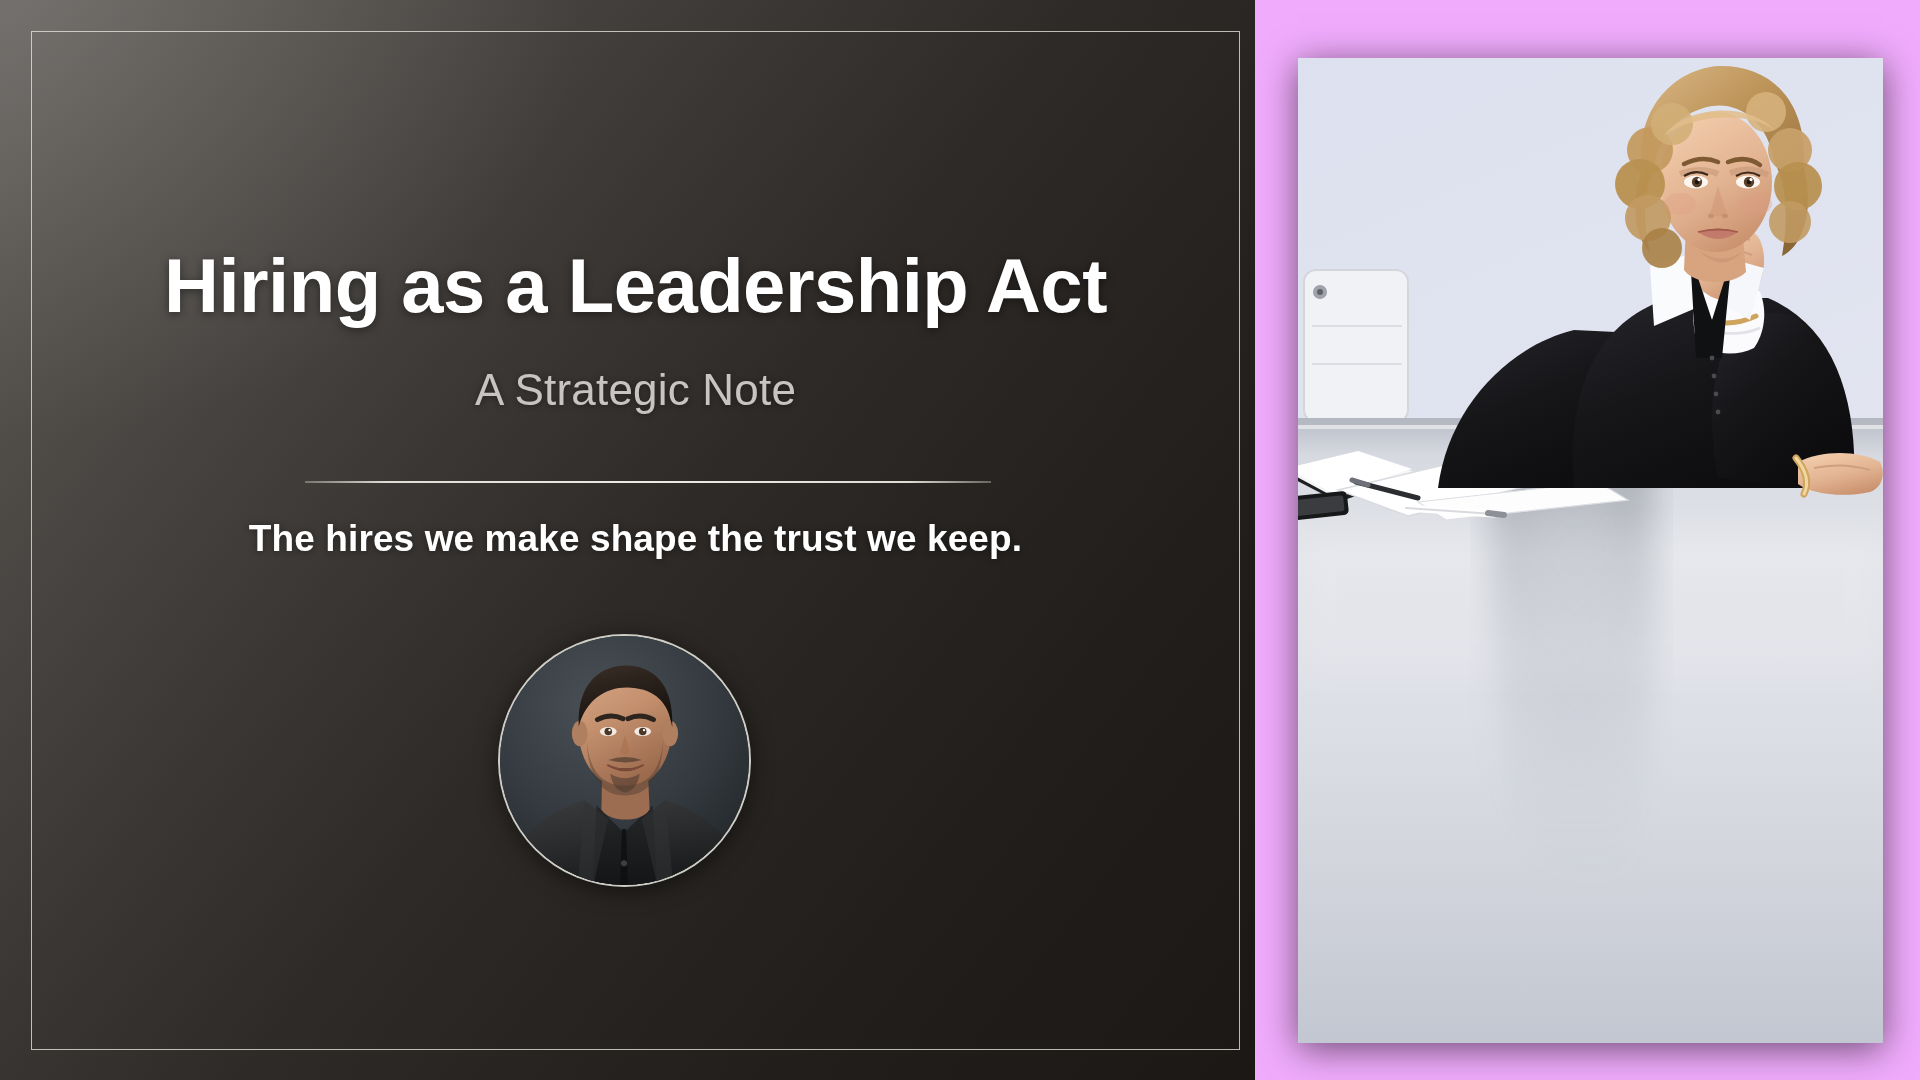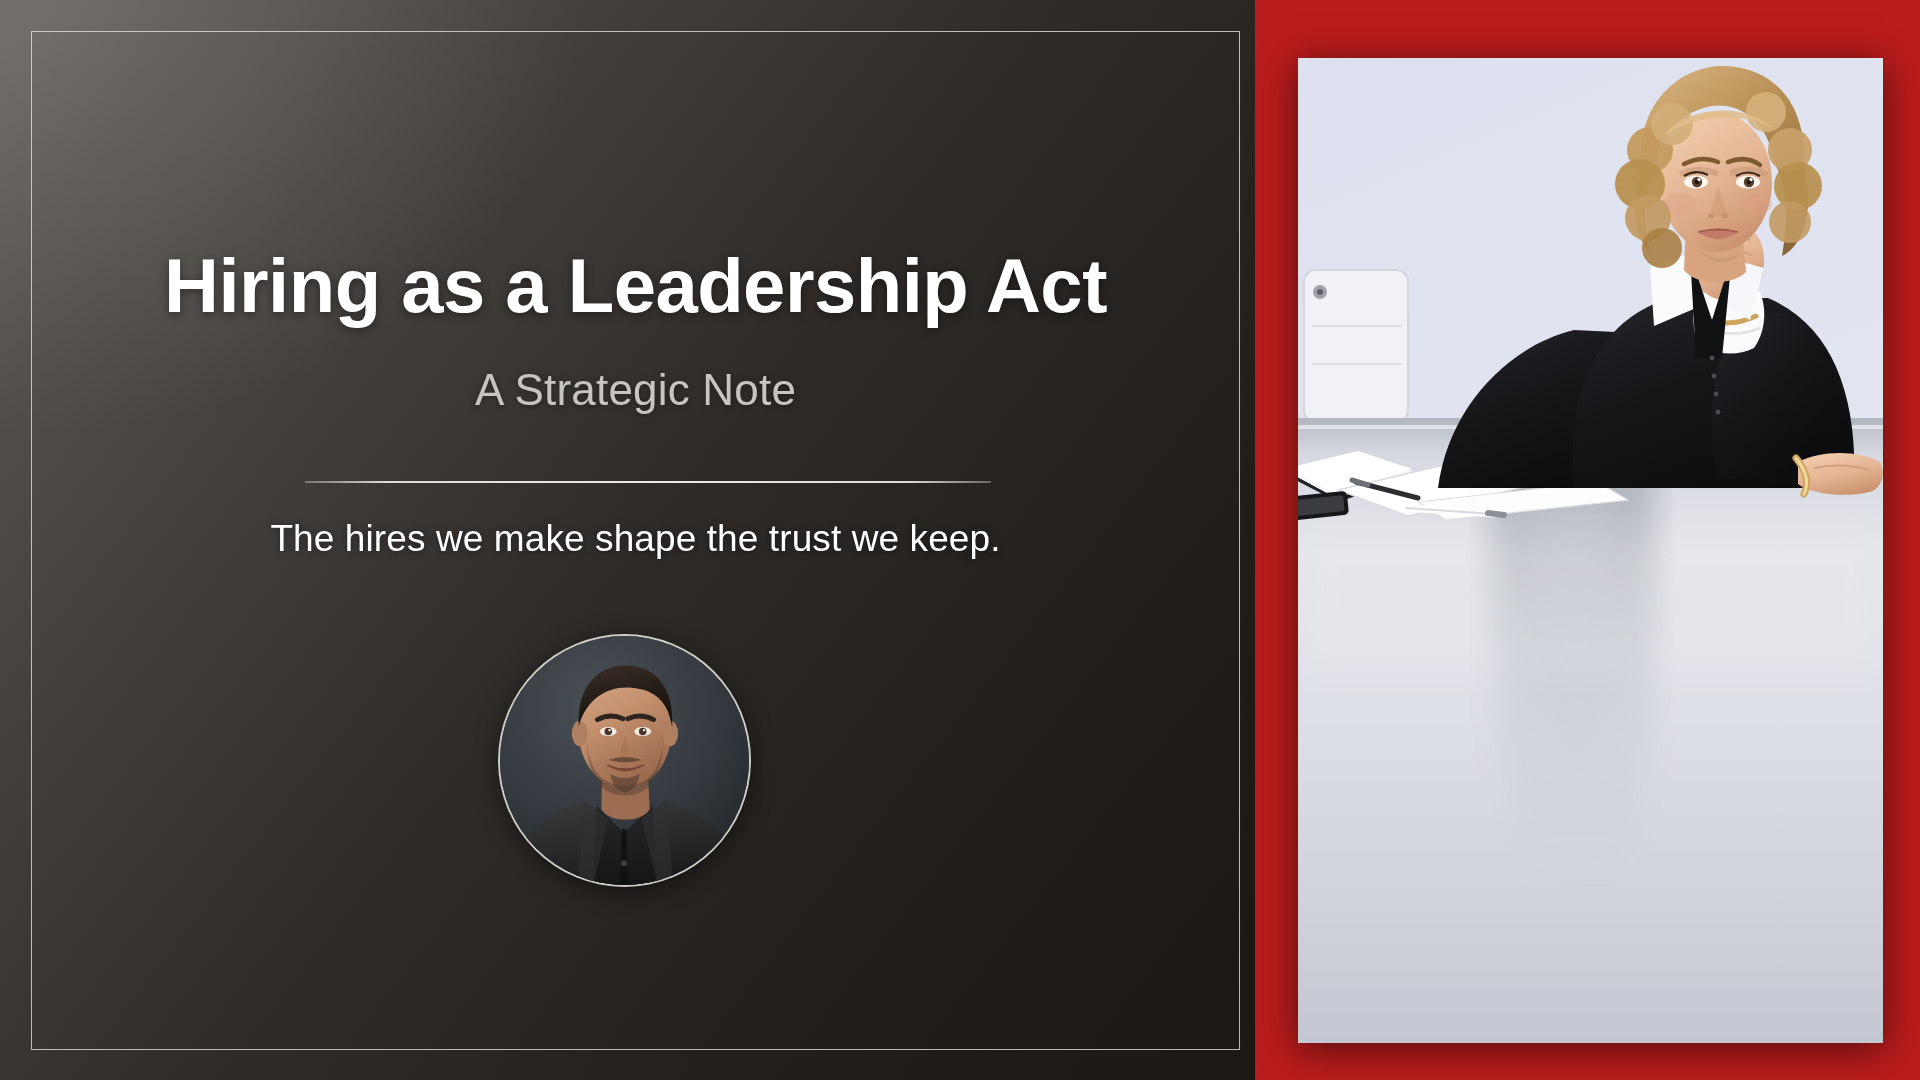--- a/index.html
+++ b/index.html
@@ -6,21 +6,21 @@
   html,body {
     width:1920px; height:1080px;
     overflow:hidden;
     background:#120f0e;
     font-family:"Liberation Sans", sans-serif;
   }
 
   #slide {
     position:relative;
     width:1920px; height:1080px;
-    background:#b91c1c;
+    background:#f0abfc;
     overflow:hidden;
   }
 
   
   #left-panel {
     position:absolute;
     left:0; top:0;
     width:1255px; height:1080px;
     background:
       radial-gradient(ellipse 900px 700px at 2% 0%, rgba(150,148,145,0.30) 0%, rgba(150,148,145,0.0) 62%),
@@ -84,21 +84,21 @@
        rgba(236,234,228,1) 50%,
        rgba(232,230,223,0.95) 88%,
        rgba(226,224,216,0.35) 100%);
   }
 
   #slide-tagline {
     position:absolute;
     left:0; top:487px;
     width:1209px;
     font-size:37px;
-    font-weight:400;
+    font-weight:700;
     color:#ffffff;
     letter-spacing:0.1px;
     text-shadow:0 1px 7px rgba(0,0,0,0.45);
   }
 
   
   #avatar {
     position:absolute;
     left:498px; top:634px;
     width:253px; height:253px;

